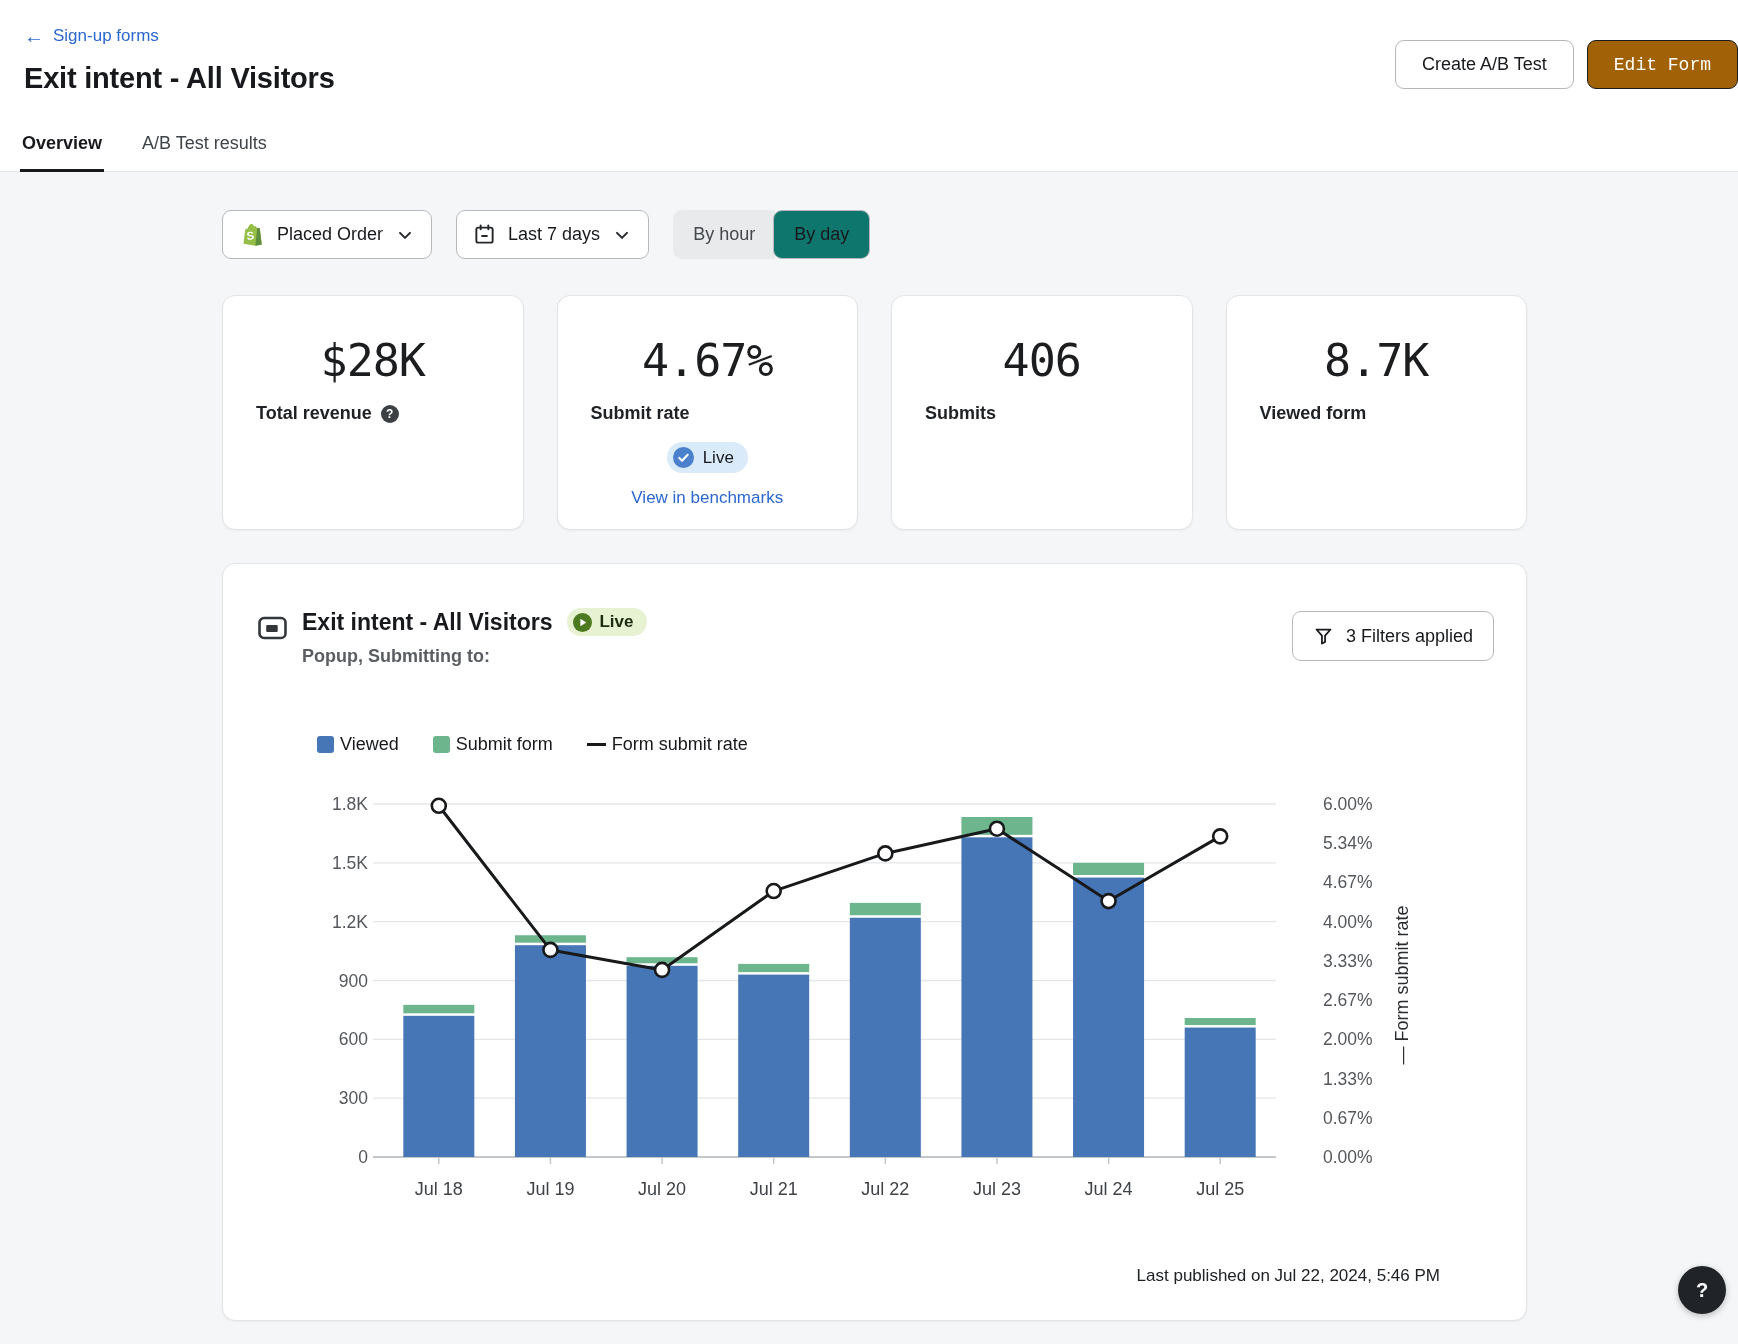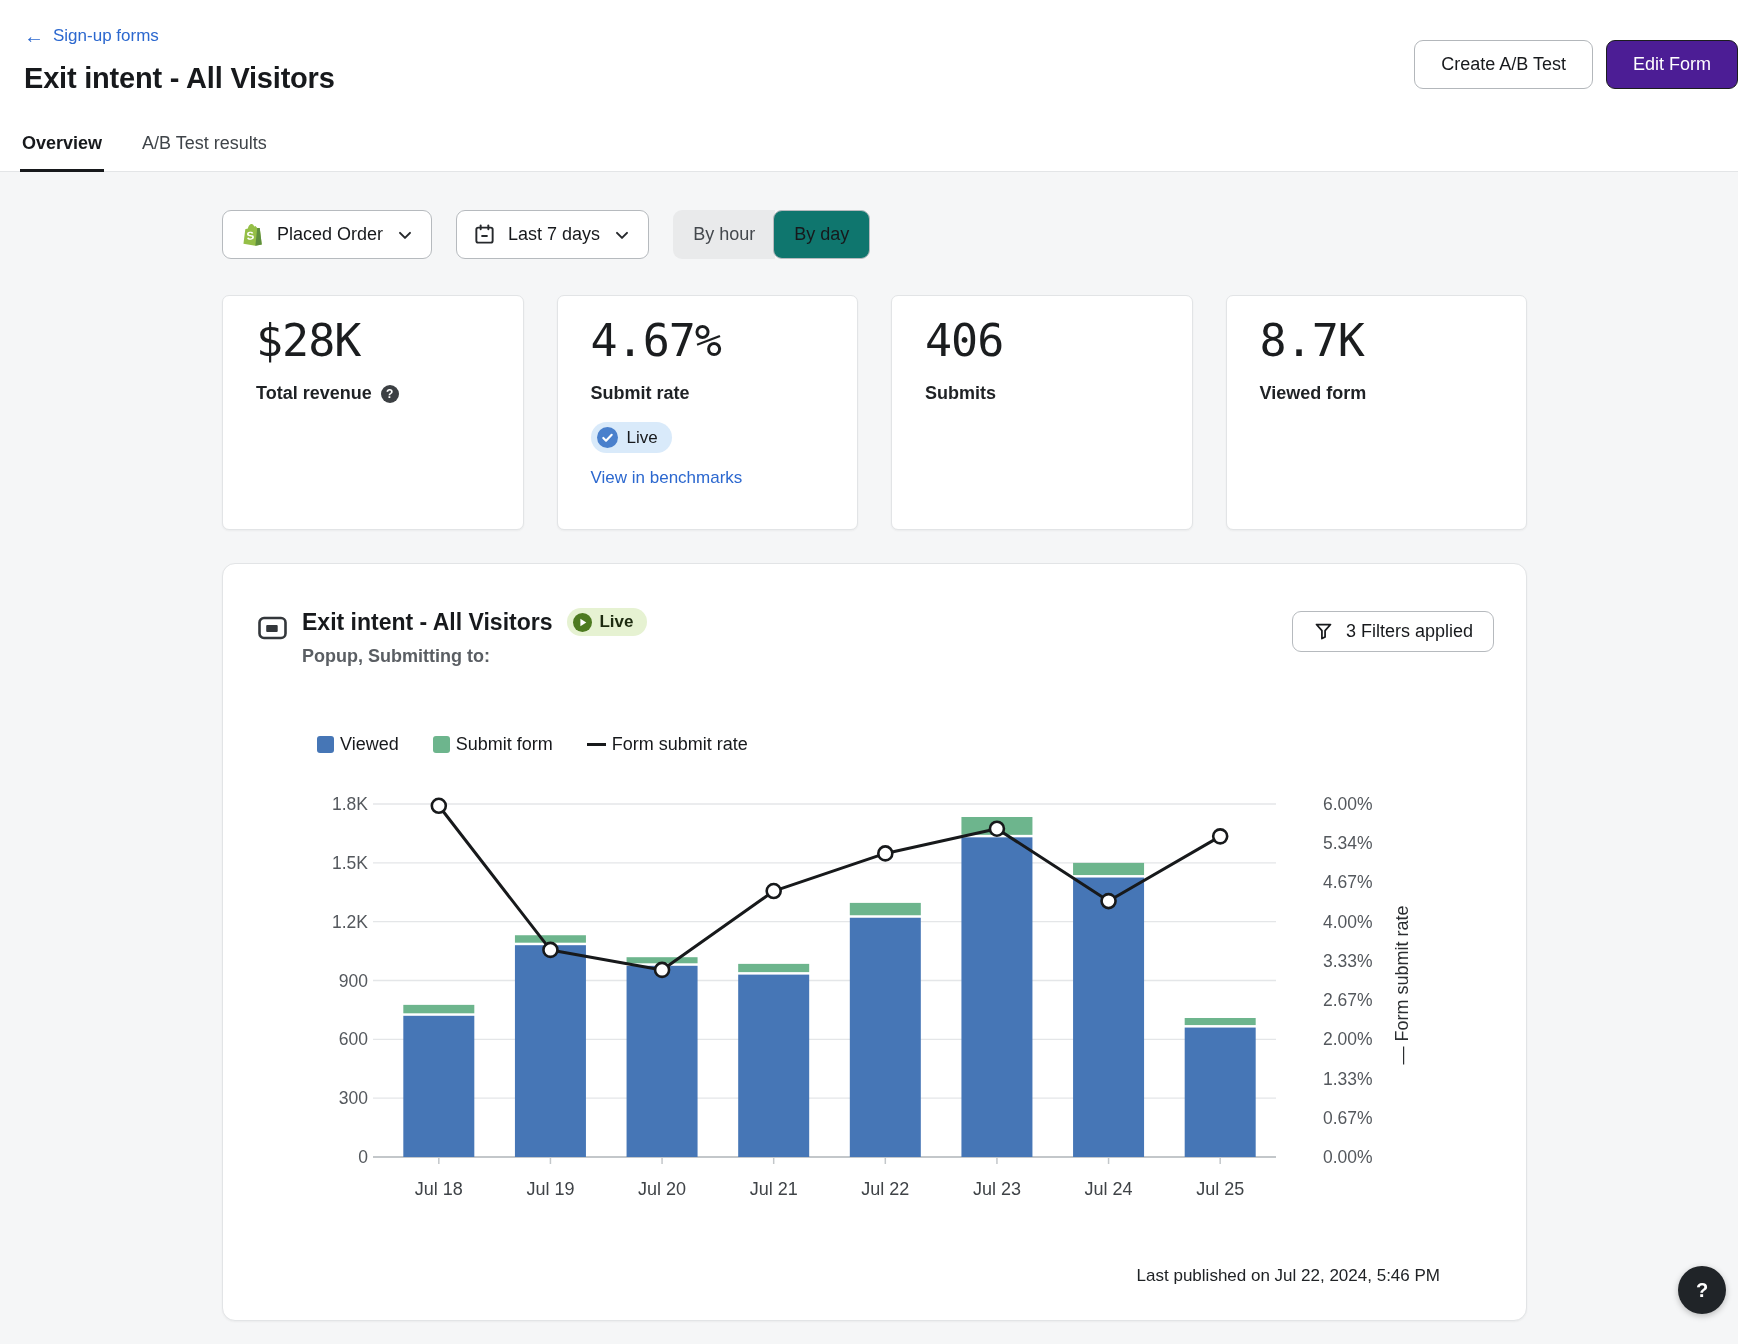--- a/index.html
+++ b/index.html
@@ -23,21 +23,21 @@
   }
   .back-link .arrow { font-size:20px; line-height:1; }
   .page-title {
     position:absolute; top:62px; left:24px;
     font-size:29px; font-weight:700; color:#17191c; letter-spacing:-0.2px;
   }
   .top-actions { position:absolute; top:40px; right:0; display:flex; gap:13px; }
   .btn { height:49px; padding:0 26px; border-radius:9px; font-size:18px;
          display:flex; align-items:center; cursor:pointer; font-family:inherit; }
   .btn-secondary { background:#fff; border:1px solid #b3b7bb; color:#17191c; }
-  .btn-primary { background:#4c1d95; border:1px solid #1b1d1f; color:#fff; }
+  .btn-primary { background:#a16207; border:1px solid #1b1d1f; color:#fff;font-family:Liberation Mono, monospace; }
   .tabs { position:absolute; left:20px; bottom:-1px; display:flex; gap:36px; }
   .tab { font-size:18px; color:#3f4449; padding:0 2px 15px 2px;
          border-bottom:3px solid transparent; cursor:pointer; }
   .tab.active { font-weight:700; color:#17191c; border-bottom-color:#17191c; }
 
   
   .content { position:absolute; top:172px; left:222px; width:1305px; }
 
   .filter-row { margin-top:38px; display:flex; gap:24px; align-items:center; }
   .pill {
@@ -51,21 +51,21 @@
   }
   .seg-unselected { background:#e9eaeb; color:#44484d; border-radius:9px 0 0 9px; }
   .seg-selected {
     background:#0f766e; color:#17191c; border:1px solid #b6babe; border-radius:9px;
     margin-left:-2px;
   }
 
   .cards { margin-top:36px; display:flex; gap:33px; }
   .stat-card {
     flex:1; height:235px; background:#fff; border:1px solid #e2e4e6;
-    border-radius:7px; padding:12px 33px; box-shadow:0 1px 2px rgba(31,33,36,.05);
+    border-radius:13px; padding:32px 33px; box-shadow:0 1px 2px rgba(31,33,36,.05);text-align:center;
   }
   .metric-value {
     font-family:"DejaVu Sans Mono", monospace; font-size:45px; font-weight:500;
     color:#1b1d1f; letter-spacing:-1px; line-height:1.45;
   }
   .metric-label {
     margin-top:10px; font-size:18px; font-weight:700; color:#1f2225;
     display:flex; align-items:center; gap:9px;
   }
   .metric-help {
@@ -87,21 +87,21 @@
   }
   .form-icon { position:absolute; top:52px; left:35px; }
   .form-title-row { position:absolute; top:44px; left:79px; display:flex; align-items:center; gap:15px; }
   .form-title { font-size:23px; font-weight:700; color:#17191c; }
   .live-badge {
     display:inline-flex; align-items:center; gap:7px; background:#e6f2d2;
     border-radius:15px; padding:4px 13px 4px 6px; font-size:17px; color:#1d2b10;font-weight:bold;
   }
   .form-subtitle { position:absolute; top:82px; left:79px; font-size:18px; color:#5a5e63;font-weight:bold; }
   .filters-btn {
-    position:absolute; top:47px; right:32px; height:41px;
+    position:absolute; top:47px; right:32px; height:50px;
     border:1px solid #b6babe; border-radius:9px; background:#fff;
     display:flex; align-items:center; gap:12px; padding:0 20px;
     font-size:18px; color:#17191c; cursor:pointer;
   }
   .legend { position:absolute; top:170px; left:94px; display:flex; align-items:center; gap:34px; }
   .legend-item { display:flex; align-items:center; gap:6px; font-size:18px; color:#17191c; }
   .swatch { width:17px; height:17px; border-radius:3px; }
   .dash-swatch { width:19px; height:3px; background:#17191b; }
   .chart-svg { position:absolute; top:215px; left:0; }
   .chart-footer {

